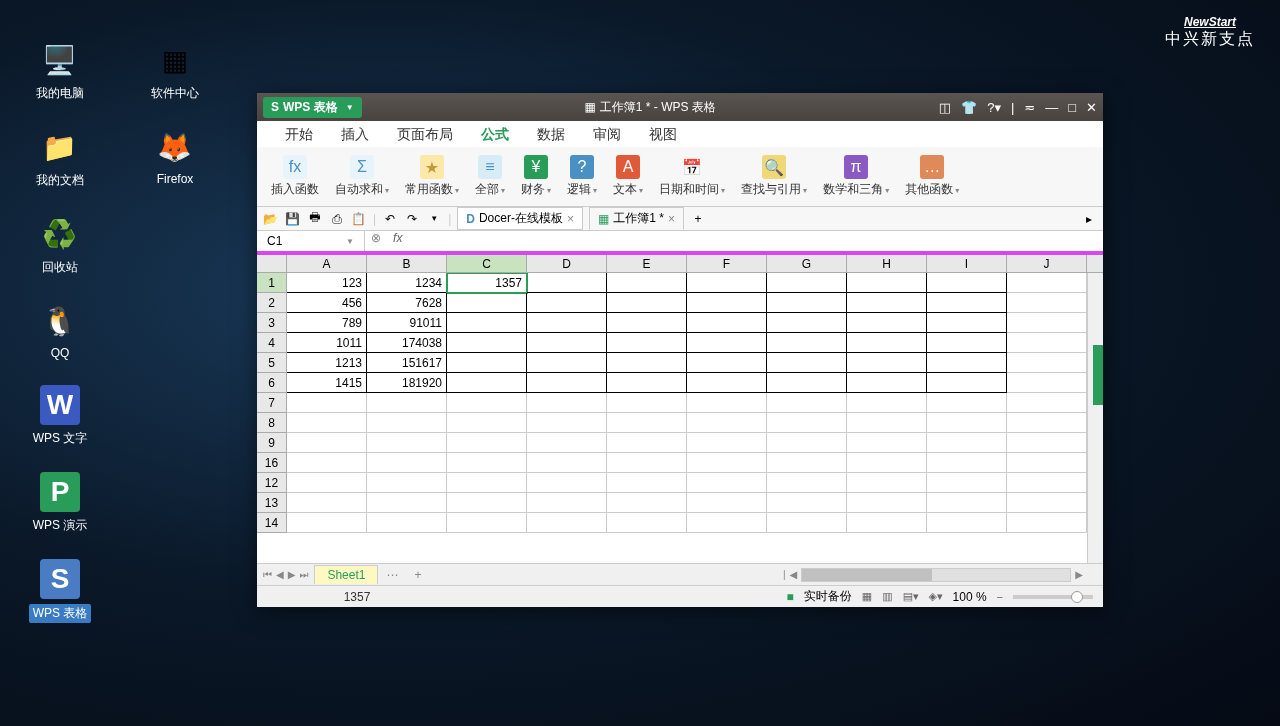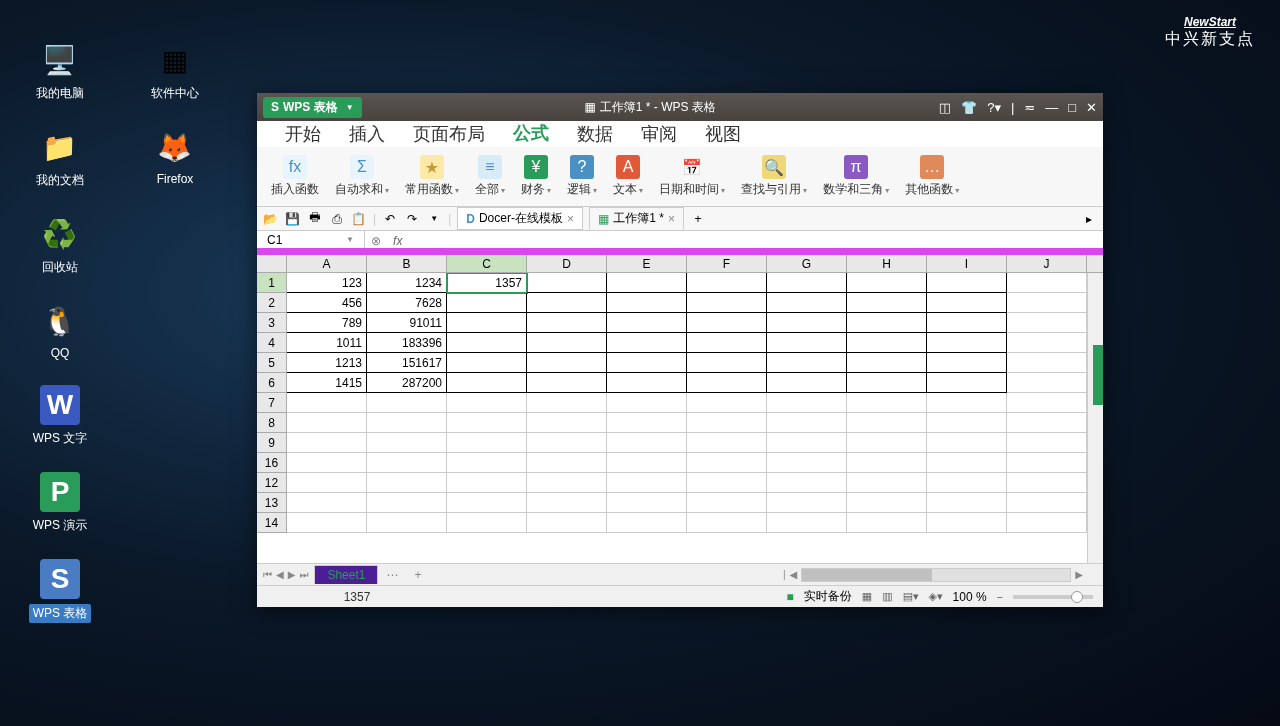--- a/index.html
+++ b/index.html
@@ -21,36 +21,36 @@
 
 .wps-window { position: absolute; top: 93px; left: 257px; width: 846px; height: 514px; background: #f0f0f0; box-shadow: 0 4px 20px rgba(0,0,0,0.5); display: flex; flex-direction: column; }
 
 .titlebar { height: 28px; background: linear-gradient(#5a5550, #48433e); display: flex; align-items: center; color: #fff; font-size: 12px; padding: 0 6px; }
 .titlebar .app-btn { background: #2a9c5a; padding: 2px 8px; border-radius: 3px; display: flex; align-items: center; gap: 4px; font-weight: bold; }
 .titlebar .dropdown-arrow { font-size: 8px; margin-left: 4px; }
 .titlebar .title-text { flex: 1; text-align: center; display: flex; align-items: center; justify-content: center; gap: 4px; }
 .titlebar .controls { display: flex; gap: 10px; font-size: 13px; }
 .titlebar .controls span { cursor: pointer; }
 
-.ribbon-tabs { height: 26px; background: #fff; display: flex; align-items: center; padding-left: 14px; font-size: 18px; }
+.ribbon-tabs { height: 26px; background: #fff; display: flex; align-items: flex-start; padding-left: 14px; font-size: 14px; }
 .ribbon-tabs .tab { padding: 5px 14px; cursor: pointer; color: #333; }
 .ribbon-tabs .tab.active { color: #2a9c5a; font-weight: bold; border-bottom: 2px solid #2a9c5a; }
 
 .ribbon-toolbar { height: 60px; background: #f7f7f7; border-bottom: 1px solid #ccc; display: flex; align-items: center; padding: 0 8px; gap: 4px; }
 .tool-btn { display: flex; flex-direction: column; align-items: center; gap: 2px; cursor: pointer; padding: 2px 6px; font-size: 12px; color: #333; }
 .tool-btn .tool-icon { width: 24px; height: 24px; display: flex; align-items: center; justify-content: center; font-size: 16px; border-radius: 3px; }
 .tool-btn .tool-label { white-space: nowrap; }
 .dd-arrow { font-size: 8px; color: #888; margin-left: 2px; }
 
 .quick-bar { height: 24px; background: #f7f7f7; border-bottom: 1px solid #ccc; display: flex; align-items: center; padding: 0 6px; gap: 6px; font-size: 12px; }
 .qicon { width: 16px; height: 16px; cursor: pointer; display: inline-flex; align-items: center; justify-content: center; font-size: 12px; }
 .tab-doc { display: flex; align-items: center; gap: 4px; padding: 2px 8px; border: 1px solid #ccc; background: #fff; cursor: pointer; }
 .tab-doc .close-x { font-size: 12px; color: #888; }
 
-.formula-bar { height: 24px; background: #fff; border-bottom: 7px solid #d946ef; display: flex; align-items: flex-end; font-size: 12px; }
+.formula-bar { height: 24px; background: #fff; border-bottom: 4px solid #d946ef; display: flex; align-items: flex-start; font-size: 12px; }
 .cell-ref { width: 108px; padding: 0 10px; border-right: 1px solid #ccc; height: 100%; display: flex; align-items: center; justify-content: center; }
 .formula-btns { padding: 0 6px; display: flex; gap: 6px; color: #888; }
 .fx-label { font-style: italic; color: #666; padding: 0 6px; }
 .formula-input { flex: 1; padding: 0 8px; }
 
 .grid-area { flex: 1; display: flex; flex-direction: column; background: #fff; overflow: hidden; position: relative; }
 .col-headers { display: flex; height: 18px; background: #e8e8e8; border-bottom: 1px solid #aaa; }
 .corner { width: 30px; border-right: 1px solid #aaa; background: #e8e8e8; }
 .col-h { width: 80px; text-align: center; font-size: 12px; border-right: 1px solid #aaa; line-height: 18px; }
 .col-h.sel { background: #c9e2c0; }
@@ -60,21 +60,21 @@
 .row-h.sel { background: #c9e2c0; }
 .cell { width: 80px; height: 20px; border-right: 1px solid #ccc; border-bottom: 1px solid #ccc; font-size: 12px; padding: 0 4px; text-align: right; line-height: 20px; }
 .cell.data { border-color: #000; }
 .cell.active { outline: 2px solid #2a9c5a; outline-offset: -1px; }
 .vscroll { position: absolute; right: 0; top: 18px; bottom: 0; width: 16px; background: #f0f0f0; border-left: 1px solid #ccc; }
 .side-tab { position: absolute; right: 0; top: 90px; width: 10px; height: 60px; background: #2a9c5a; }
 
 .sheet-tabs { height: 22px; background: #f0f0f0; border-top: 1px solid #ccc; display: flex; align-items: center; font-size: 12px; }
 .sheet-nav { display: flex; padding: 0 6px; gap: 4px; color: #888; }
 .sheet-nav span { cursor: pointer; font-size: 10px; }
-.sheet-tab { padding: 2px 12px; background: #4c1d95; border: 1px solid #ccc; border-bottom: none; color: #2a9c5a; cursor: pointer; }
+.sheet-tab { padding: 2px 12px; background: #fef9c3; border: 1px solid #ccc; border-bottom: none; color: #2a9c5a; cursor: pointer; }
 .sheet-add { padding: 0 8px; color: #888; cursor: pointer; }
 .hscroll-area { flex: 1; display: flex; align-items: center; justify-content: flex-end; padding-right: 20px; gap: 4px; }
 .hscroll-track { width: 270px; height: 14px; background: #e0e0e0; border: 1px solid #ccc; position: relative; }
 .hscroll-thumb { position: absolute; left: 0; width: 130px; height: 100%; background: #c0c0c0; }
 
 .status-bar { height: 22px; background: #f0f0f0; border-top: 1px solid #ccc; display: flex; align-items: center; font-size: 12px; padding: 0 10px; gap: 14px; }
 .status-left { width: 180px; text-align: center; color: #333; }
 .status-right { margin-left: auto; display: flex; align-items: center; gap: 10px; }
 .status-dot { color: #2a9c5a; }
 .zoom-slider { width: 80px; height: 4px; background: #ccc; position: relative; }
@@ -298,21 +298,21 @@
           <div class="cell data"></div>
           <div class="cell data"></div>
           <div class="cell data"></div>
           <div class="cell data"></div>
           <div class="cell data"></div>
           <div class="cell"></div>
         </div>
         <div class="grid-row">
           <div class="row-h">4</div>
           <div class="cell data">1011</div>
-          <div class="cell data">183396</div>
+          <div class="cell data">174038</div>
           <div class="cell data"></div>
           <div class="cell data"></div>
           <div class="cell data"></div>
           <div class="cell data"></div>
           <div class="cell data"></div>
           <div class="cell data"></div>
           <div class="cell data"></div>
           <div class="cell"></div>
         </div>
         <div class="grid-row">
@@ -324,21 +324,21 @@
           <div class="cell data"></div>
           <div class="cell data"></div>
           <div class="cell data"></div>
           <div class="cell data"></div>
           <div class="cell data"></div>
           <div class="cell"></div>
         </div>
         <div class="grid-row">
           <div class="row-h">6</div>
           <div class="cell data">1415</div>
-          <div class="cell data">287200</div>
+          <div class="cell data">181920</div>
           <div class="cell data"></div>
           <div class="cell data"></div>
           <div class="cell data"></div>
           <div class="cell data"></div>
           <div class="cell data"></div>
           <div class="cell data"></div>
           <div class="cell data"></div>
           <div class="cell"></div>
         </div>
         <div class="grid-row">

